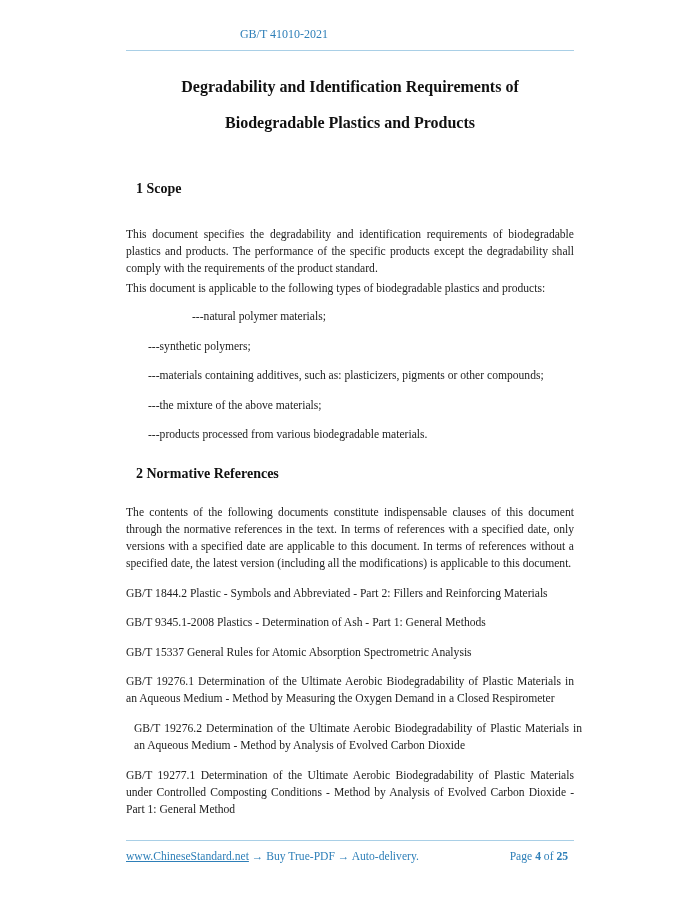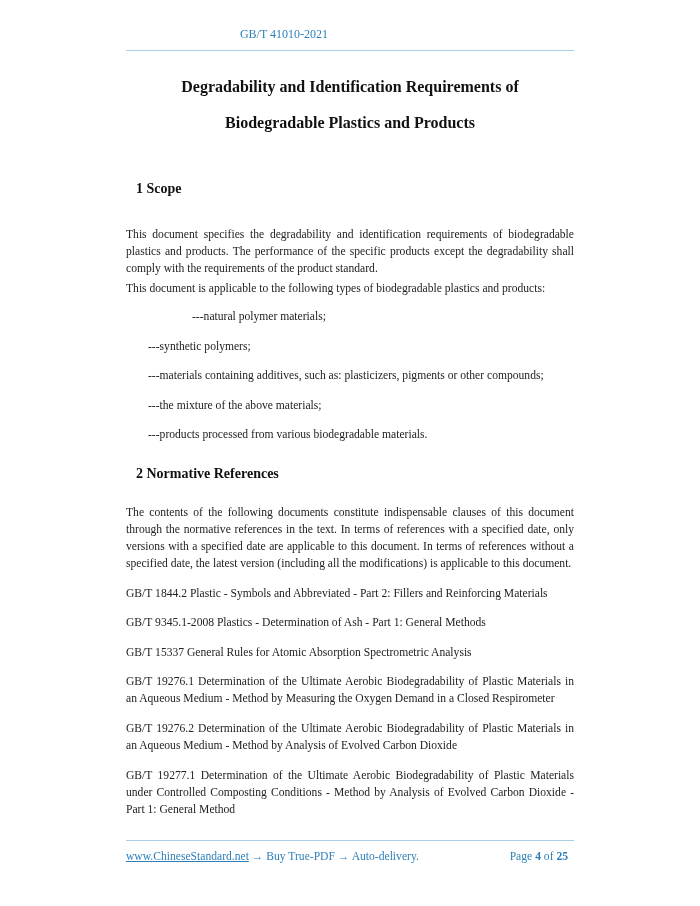--- a/index.html
+++ b/index.html
@@ -43,21 +43,21 @@
 <div class="item" style="top:399px;">---the mixture of the above materials;</div>
 <div class="item" style="top:428px;">---products processed from various biodegradable materials.</div>
 
 <div class="h2" style="top:466px;">2 Normative References</div>
 <div class="p" style="top:504px;">The contents of the following documents constitute indispensable clauses of this document through the normative references in the text. In terms of references with a specified date, only versions with a specified date are applicable to this document. In terms of references without a specified date, the latest version (including all the modifications) is applicable to this document.</div>
 
 <div class="p" style="top:585px;">GB/T 1844.2 Plastic - Symbols and Abbreviated - Part 2: Fillers and Reinforcing Materials</div>
 <div class="p" style="top:614px;">GB/T 9345.1-2008 Plastics - Determination of Ash - Part 1: General Methods</div>
 <div class="p" style="top:644px;">GB/T 15337 General Rules for Atomic Absorption Spectrometric Analysis</div>
 <div class="p" style="top:673px;">GB/T 19276.1 Determination of the Ultimate Aerobic Biodegradability of Plastic Materials in an Aqueous Medium - Method by Measuring the Oxygen Demand in a Closed Respirometer</div>
-<div class="p" style="top:720px;">GB/T 19276.2 Determination of the Ultimate Aerobic Biodegradability of Plastic Materials in an Aqueous Medium - Method by Analysis of Evolved Carbon Dioxide</div>
+<div class="p" style="top:720px;margin-left:8px;">GB/T 19276.2 Determination of the Ultimate Aerobic Biodegradability of Plastic Materials in an Aqueous Medium - Method by Analysis of Evolved Carbon Dioxide</div>
 <div class="p" style="top:767px;">GB/T 19277.1 Determination of the Ultimate Aerobic Biodegradability of Plastic Materials under Controlled Composting Conditions - Method by Analysis of Evolved Carbon Dioxide - Part 1: General Method</div>
 
 <div>
   <div class="footer-rule"></div>
   <div class="footer">
     <a>www.ChineseStandard.net</a><span> → Buy True-PDF → Auto-delivery.</span>
     <span class="right">
       <span>Page</span>
       <b>4</b>
       <span>of</span>

